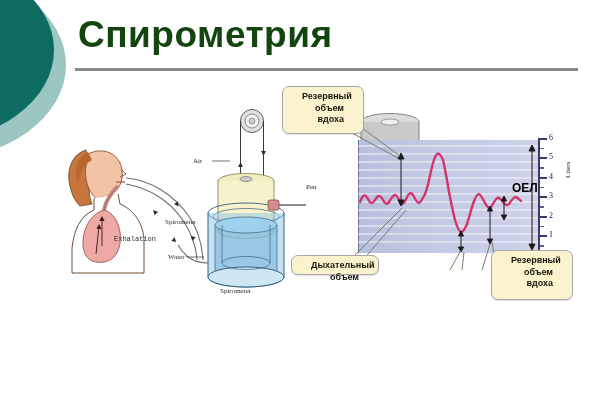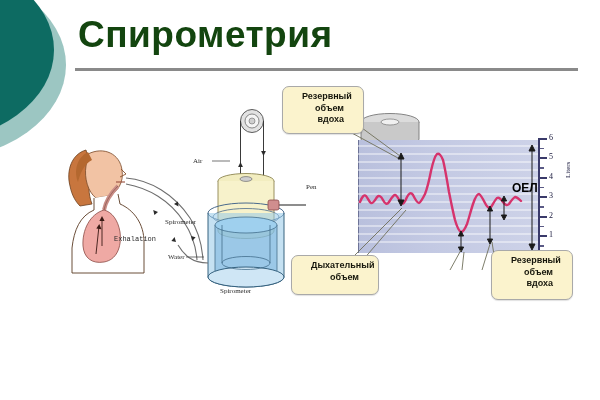--- a/index.html
+++ b/index.html
@@ -74,21 +74,21 @@
   }
 
   
   .callout{
     position:absolute;background:#fbf3cd;border:1px solid #a9a9a9;border-radius:7px;
     font-family:"Liberation Sans",sans-serif;font-weight:700;font-size:9px;color:#17170c;
     text-align:right;line-height:1.28;padding:4px 19px;box-sizing:border-box;
     box-shadow:0 1px 1px rgba(0,0,0,.12);
   }
   .co-irv{left:282px;top:86px;width:82px;height:48px;}
-  .co-tv {left:291px;top:255px;width:88px;height:40px;}
+  .co-tv {left:291px;top:255px;width:88px;height:20px;}
   .co-rc {left:389px;top:257px;width:88px;height:38px;}
   .co-erv{left:491px;top:250px;width:82px;height:50px;}
 
   svg{display:block;overflow:visible;}
 </style>
 </head>
 <body>
 
 <div class="stage">
 

